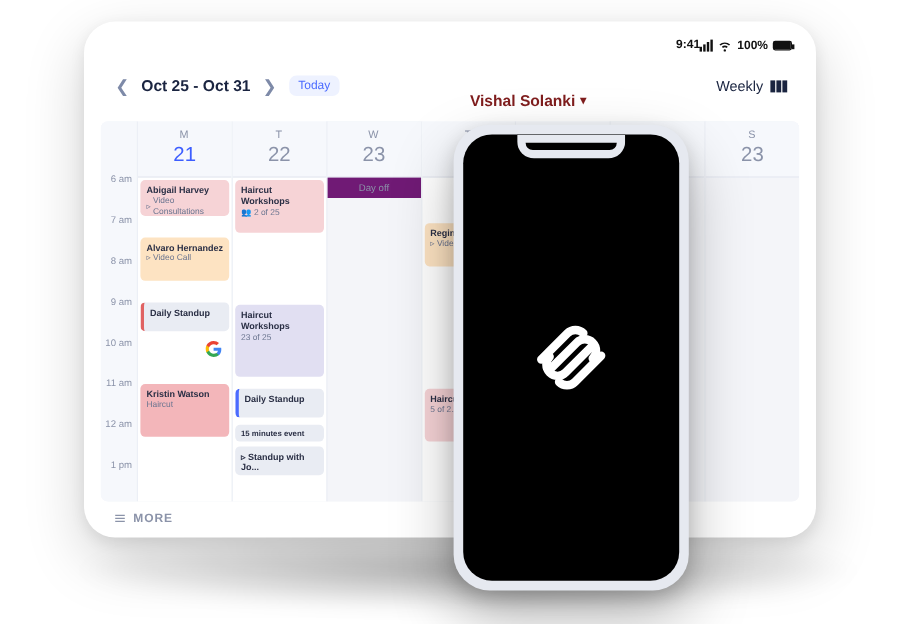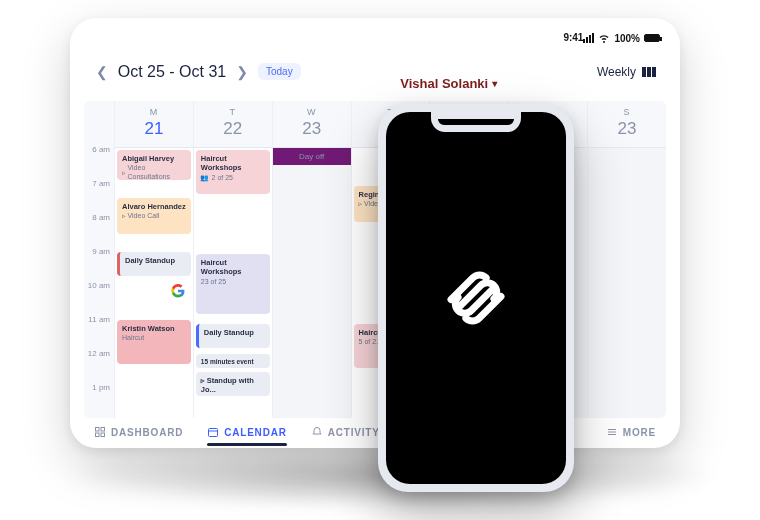--- a/index.html
+++ b/index.html
@@ -51,21 +51,21 @@
 
   .app-header {
     display: flex;
     align-items: center;
     justify-content: space-between;
     padding: 4px 10px 10px 10px;
     color: #1a2440;
   }
   .nav-left { display:flex; align-items:center; gap:8px; font-size:12px; }
   .chev { color:#7e8aa8; font-size:14px; cursor:pointer; padding:2px; }
-  .date-range { font-weight:400; font-size:16px; }
+  .date-range { font-weight:700; font-size:13px; }
   .today-pill {
     background:#eef2ff; color:#4b6bff; font-size:10px;
     padding:3px 8px; border-radius:6px; font-weight:500;
   }
   .header-user { display:flex; align-items:center; gap:4px; font-size:13px; font-weight:600; color:#7f1d1d;margin-top:24px; }
   .view-right { display:flex; align-items:center; gap:6px; font-size:12px; color:#1a2440; }
   .view-right .grid-ico {
     width:14px; height:10px; display:inline-grid;
     grid-template-columns:1fr 1fr 1fr; gap:1px;
   }
@@ -343,44 +343,20 @@
           <div class="day-head">
             <div class="dow">S</div>
             <div class="dnum">23</div>
           </div>
             <div class="events"></div>
         </div>
       </div>
     </div>
 
     <div class="bottom-nav">
-      <div class="bn-group-left">
-        <div class="bn-item">
-          <svg class="ico" viewBox="0 0 24 24">
-              <rect x="3" y="3" width="7" height="7" fill="none" stroke="#8b93a9" stroke-width="2"></rect>
-              <rect x="14" y="3" width="7" height="7" fill="none" stroke="#8b93a9" stroke-width="2"></rect>
-              <rect x="3" y="14" width="7" height="7" fill="none" stroke="#8b93a9" stroke-width="2"></rect>
-              <rect x="14" y="14" width="7" height="7" fill="none" stroke="#8b93a9" stroke-width="2"></rect>
-            </svg>
-          <span>DASHBOARD</span>
-        </div>
-        <div class="bn-item active">
-          <svg class="ico" viewBox="0 0 24 24">
-              <rect x="3" y="5" width="18" height="16" rx="2" fill="none" stroke="#3d5eff" stroke-width="2"></rect>
-              <line x1="3" y1="10" x2="21" y2="10" stroke="#3d5eff" stroke-width="2"></line>
-            </svg>
-          <span>CALENDAR</span>
-        </div>
-        <div class="bn-item">
-          <svg class="ico" viewBox="0 0 24 24">
-              <path d="M12 3a6 6 0 00-6 6v4l-2 3h16l-2-3V9a6 6 0 00-6-6z" fill="none" stroke="#8b93a9" stroke-width="2"></path>
-            </svg>
-          <span>ACTIVITY</span>
-        </div>
-      </div>
       <div class="bn-group-right">
         <div class="bn-item">
           <svg class="ico" viewBox="0 0 24 24">
               <line x1="4" y1="7" x2="20" y2="7" stroke="#8b93a9" stroke-width="2"></line>
               <line x1="4" y1="12" x2="20" y2="12" stroke="#8b93a9" stroke-width="2"></line>
               <line x1="4" y1="17" x2="20" y2="17" stroke="#8b93a9" stroke-width="2"></line>
             </svg>
           <span>MORE</span>
         </div>
       </div>

